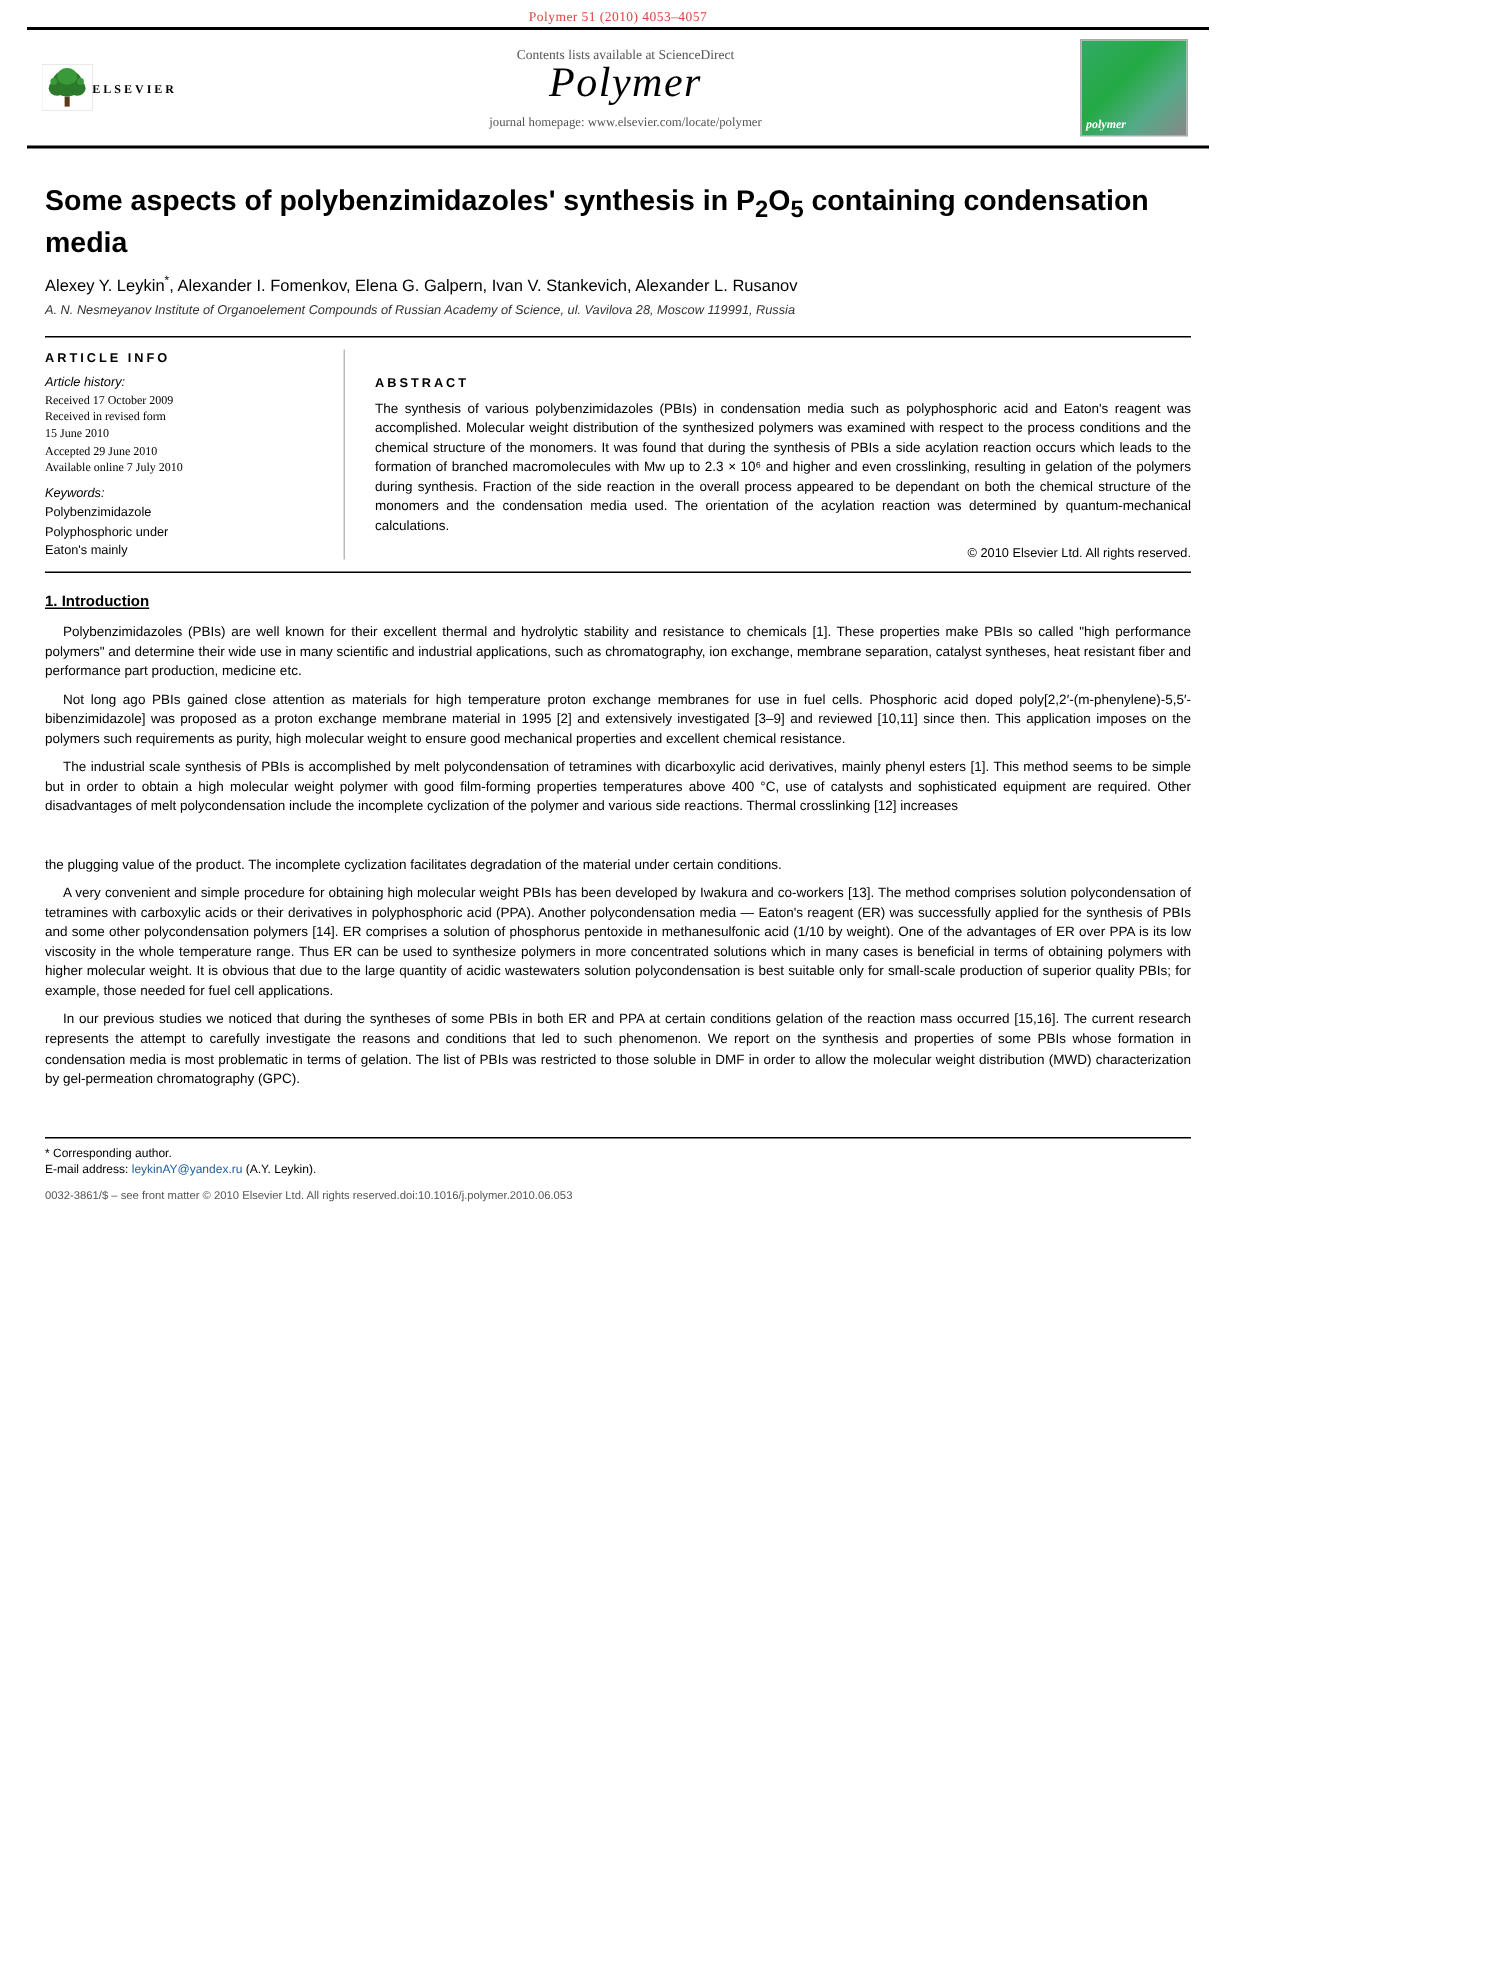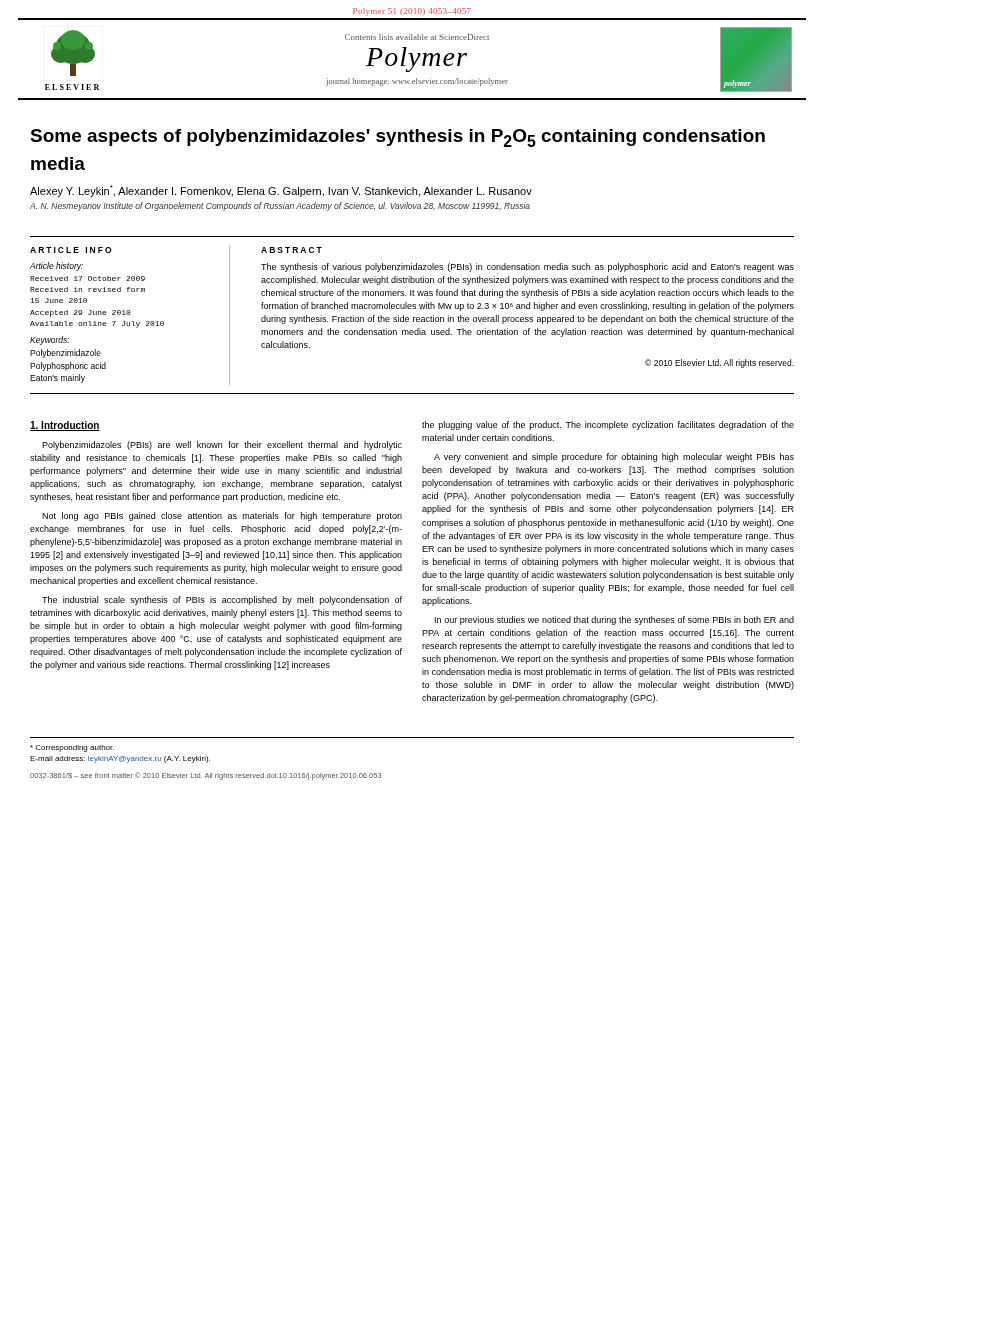--- a/index.html
+++ b/index.html
@@ -35,21 +35,21 @@
       align-items: center;
       border-top: 2px solid #000;
       border-bottom: 2px solid #000;
       padding: 6px 10px;
       margin: 0 18px;
     }
     .journal-header .elsevier-logo {
       width: 90px;
       flex-shrink: 0;
       display: flex;
-      flex-direction: column;
+      flex-direction: row;
       align-items: center;
       font-size: 7px;
     }
     .elsevier-tree {
       width: 60px;
       height: 55px;
     }
     .elsevier-label {
       font-size: 8px;
       font-weight: bold;
@@ -140,23 +140,24 @@
       color: #333;
       margin-bottom: 10px;
       font-family: 'Arial', sans-serif;
     }
 
     
     .two-col-section {
       display: flex;
       border-top: 1.5px solid #000;
       border-bottom: 1.5px solid #000;
-      margin: 25px 0;
+      margin: 13px 0;
       padding: 8px 0;
-      gap: 15px;
+      gap: 4px;
+      align-items: flex-end;
     }
 
     .left-col {
       width: 200px;
       flex-shrink: 0;
       padding-right: 16px;
       border-right: 1px solid #bbb;
     }
 
     .right-col {
@@ -179,21 +180,21 @@
     }
     .article-info-group .group-title {
       font-size: 8.5px;
       font-style: italic;
       font-family: 'Arial', sans-serif;
       color: #000;
       margin-bottom: 2px;
     }
     .article-info-group .group-content {
       font-size: 8px;
-      font-family: Liberation Mono, monospace;
+      font-family: Liberation Serif, serif;
       color: #000;
       line-height: 1.4;
     }
 
     .keywords-group {
       margin-top: 4px;
     }
     .keywords-group .kw-title {
       font-size: 8.5px;
       font-style: italic;
@@ -225,20 +226,21 @@
 
     
     .body-section {
       margin-top: 12px;
     }
 
     .two-col-body {
       display: flex;
       gap: 20px;
       margin-top: 8px;
+      flex-direction: column;
     }
 
     .body-col {
       flex: 1;
       font-size: 9px;
       font-family: 'Arial', sans-serif;
       line-height: 1.45;
       color: #000;
       text-align: justify;
     }
@@ -350,21 +352,21 @@
             <span>15 June 2010</span><br>
             <span>Accepted 29 June 2010</span><br>
             <span>Available online 7 July 2010</span>
           </div>
         </div>
 
         <div class="keywords-group">
           <div class="kw-title">Keywords:</div>
           <div class="kw-list">
             <span>Polybenzimidazole</span><br>
-            <span>Polyphosphoric acid</span><br>
+            <span>Polyphosphoric under</span><br>
             <span>Eaton's mainly</span>
           </div>
         </div>
       </div>
 
       <div class="right-col">
         <div class="section-header">ABSTRACT</div>
         <div class="abstract-text">The synthesis of various polybenzimidazoles (PBIs) in condensation media such as polyphosphoric acid and Eaton's reagent was accomplished. Molecular weight distribution of the synthesized polymers was examined with respect to the process conditions and the chemical structure of the monomers. It was found that during the synthesis of PBIs a side acylation reaction occurs which leads to the formation of branched macromolecules with Mw up to 2.3 × 10⁶ and higher and even crosslinking, resulting in gelation of the polymers during synthesis. Fraction of the side reaction in the overall process appeared to be dependant on both the chemical structure of the monomers and the condensation media used. The orientation of the acylation reaction was determined by quantum-mechanical calculations.</div>
         <div class="copyright-line">© 2010 Elsevier Ltd. All rights reserved.</div>
       </div>

